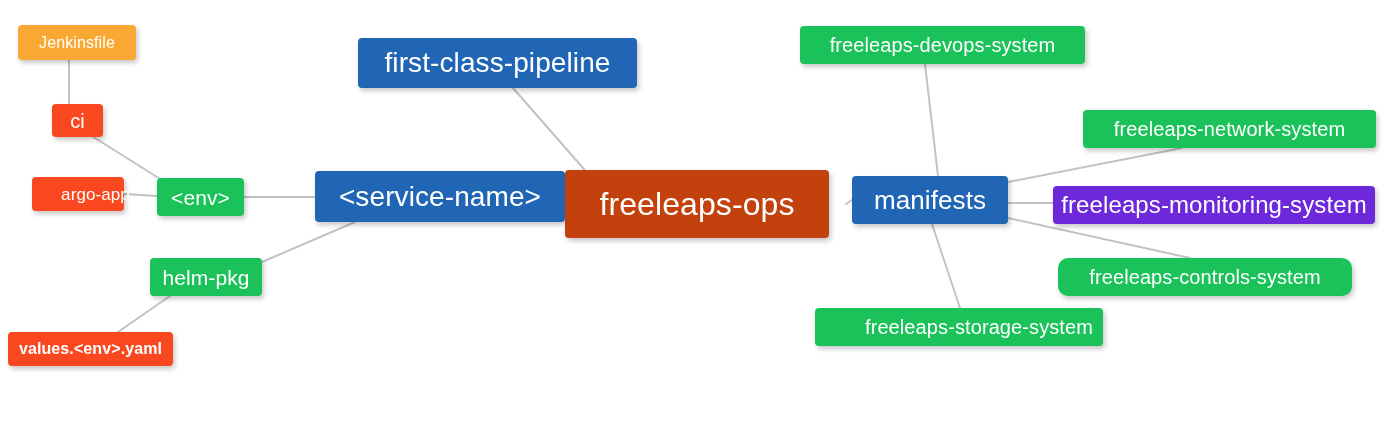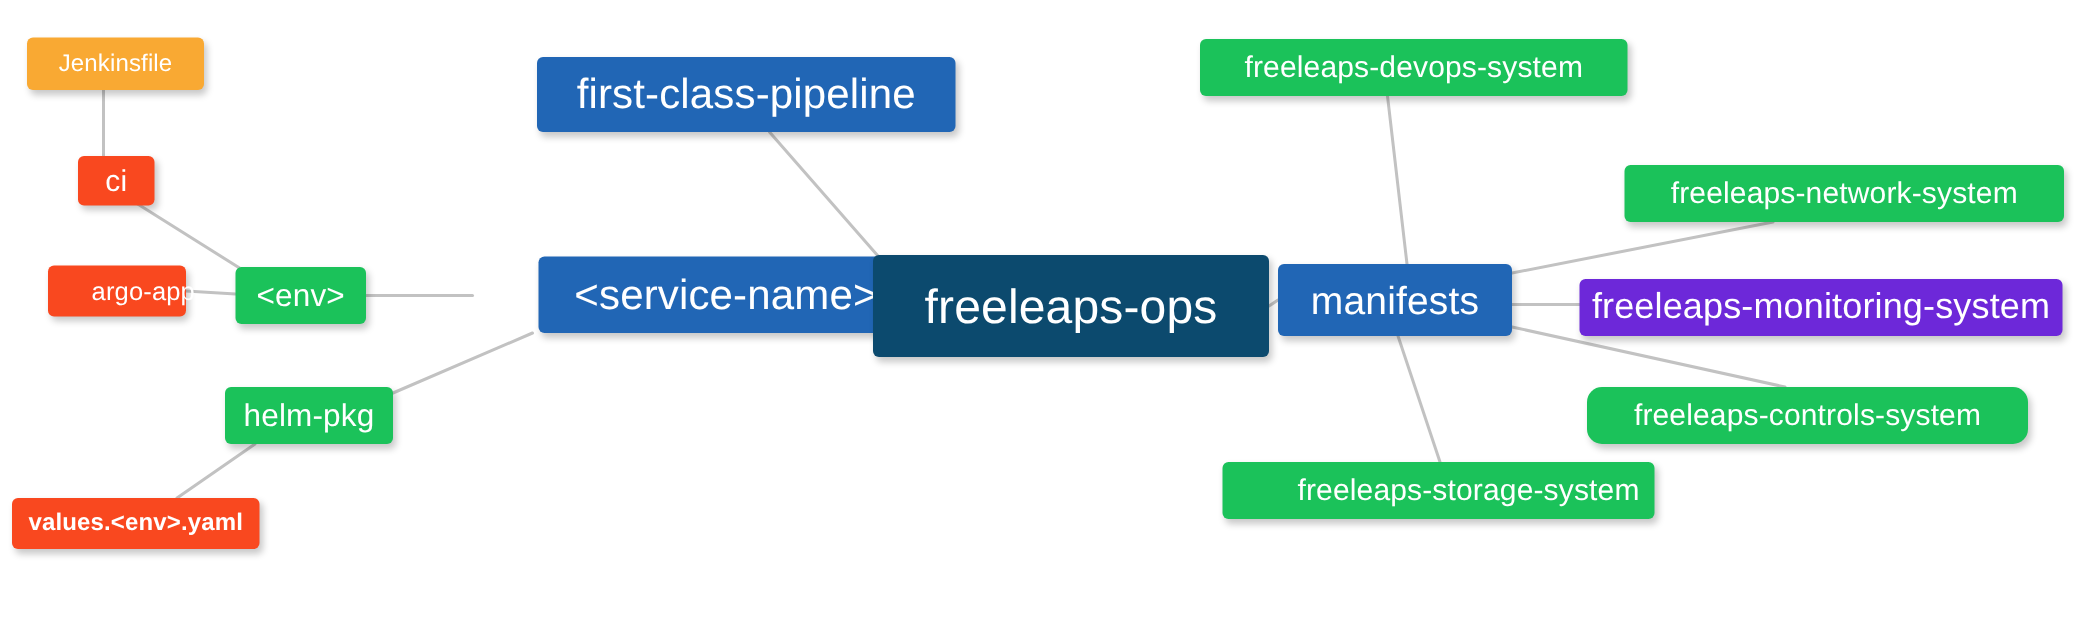--- a/index.html
+++ b/index.html
@@ -78,24 +78,24 @@
       </div>
       <div class="mm-node" style="left: 150px; top: 258px; width: 112px; height: 38px; background: rgb(27, 194, 90); font-size: 21px;">
         <span class="mm-node-label">helm-pkg</span>
       </div>
       <div class="mm-node" style="left: 8px; top: 332px; width: 165px; height: 34px; background: rgb(249, 72, 31); font-size: 16px; font-weight: bold;">
         <span class="mm-node-label">values.&lt;env&gt;.yaml</span>
       </div>
       <div class="mm-node" style="left: 314px; top: 38px; width: 279px; height: 50px; background: rgb(33, 102, 181); font-size: 28px; margin-left: 44px;">
         <span class="mm-node-label">first-class-pipeline</span>
       </div>
-      <div class="mm-node" style="left: 315px; top: 171px; width: 250px; height: 51px; background: rgb(33, 102, 181); font-size: 28px; margin-left: 44px;">
+      <div class="mm-node" style="left: 315px; top: 171px; width: 250px; height: 51px; background: rgb(33, 102, 181); font-size: 28px;">
         <span class="mm-node-label">&lt;service-name&gt;</span>
       </div>
-      <div class="mm-node" style="left: 582px; top: 170px; width: 264px; height: 68px; background: #0c4a6e; font-size: 32px;">
+      <div class="mm-node" style="left: 565px; top: 170px; width: 264px; height: 68px; background: #c2410c; font-size: 32px;">
         <span class="mm-node-label">freeleaps-ops</span>
       </div>
       <div class="mm-node" style="left: 852px; top: 176px; width: 156px; height: 48px; background: rgb(33, 102, 181); font-size: 26px;">
         <span class="mm-node-label">manifests</span>
       </div>
       <div class="mm-node" style="left: 800px; top: 26px; width: 285px; height: 38px; background: rgb(27, 194, 90); font-size: 20px;">
         <span class="mm-node-label">freeleaps-devops-system</span>
       </div>
       <div class="mm-node" style="left: 1055px; top: 110px; width: 293px; height: 38px; background: rgb(27, 194, 90); font-size: 20px; margin-left: 28px;">
         <span class="mm-node-label">freeleaps-network-system</span>

